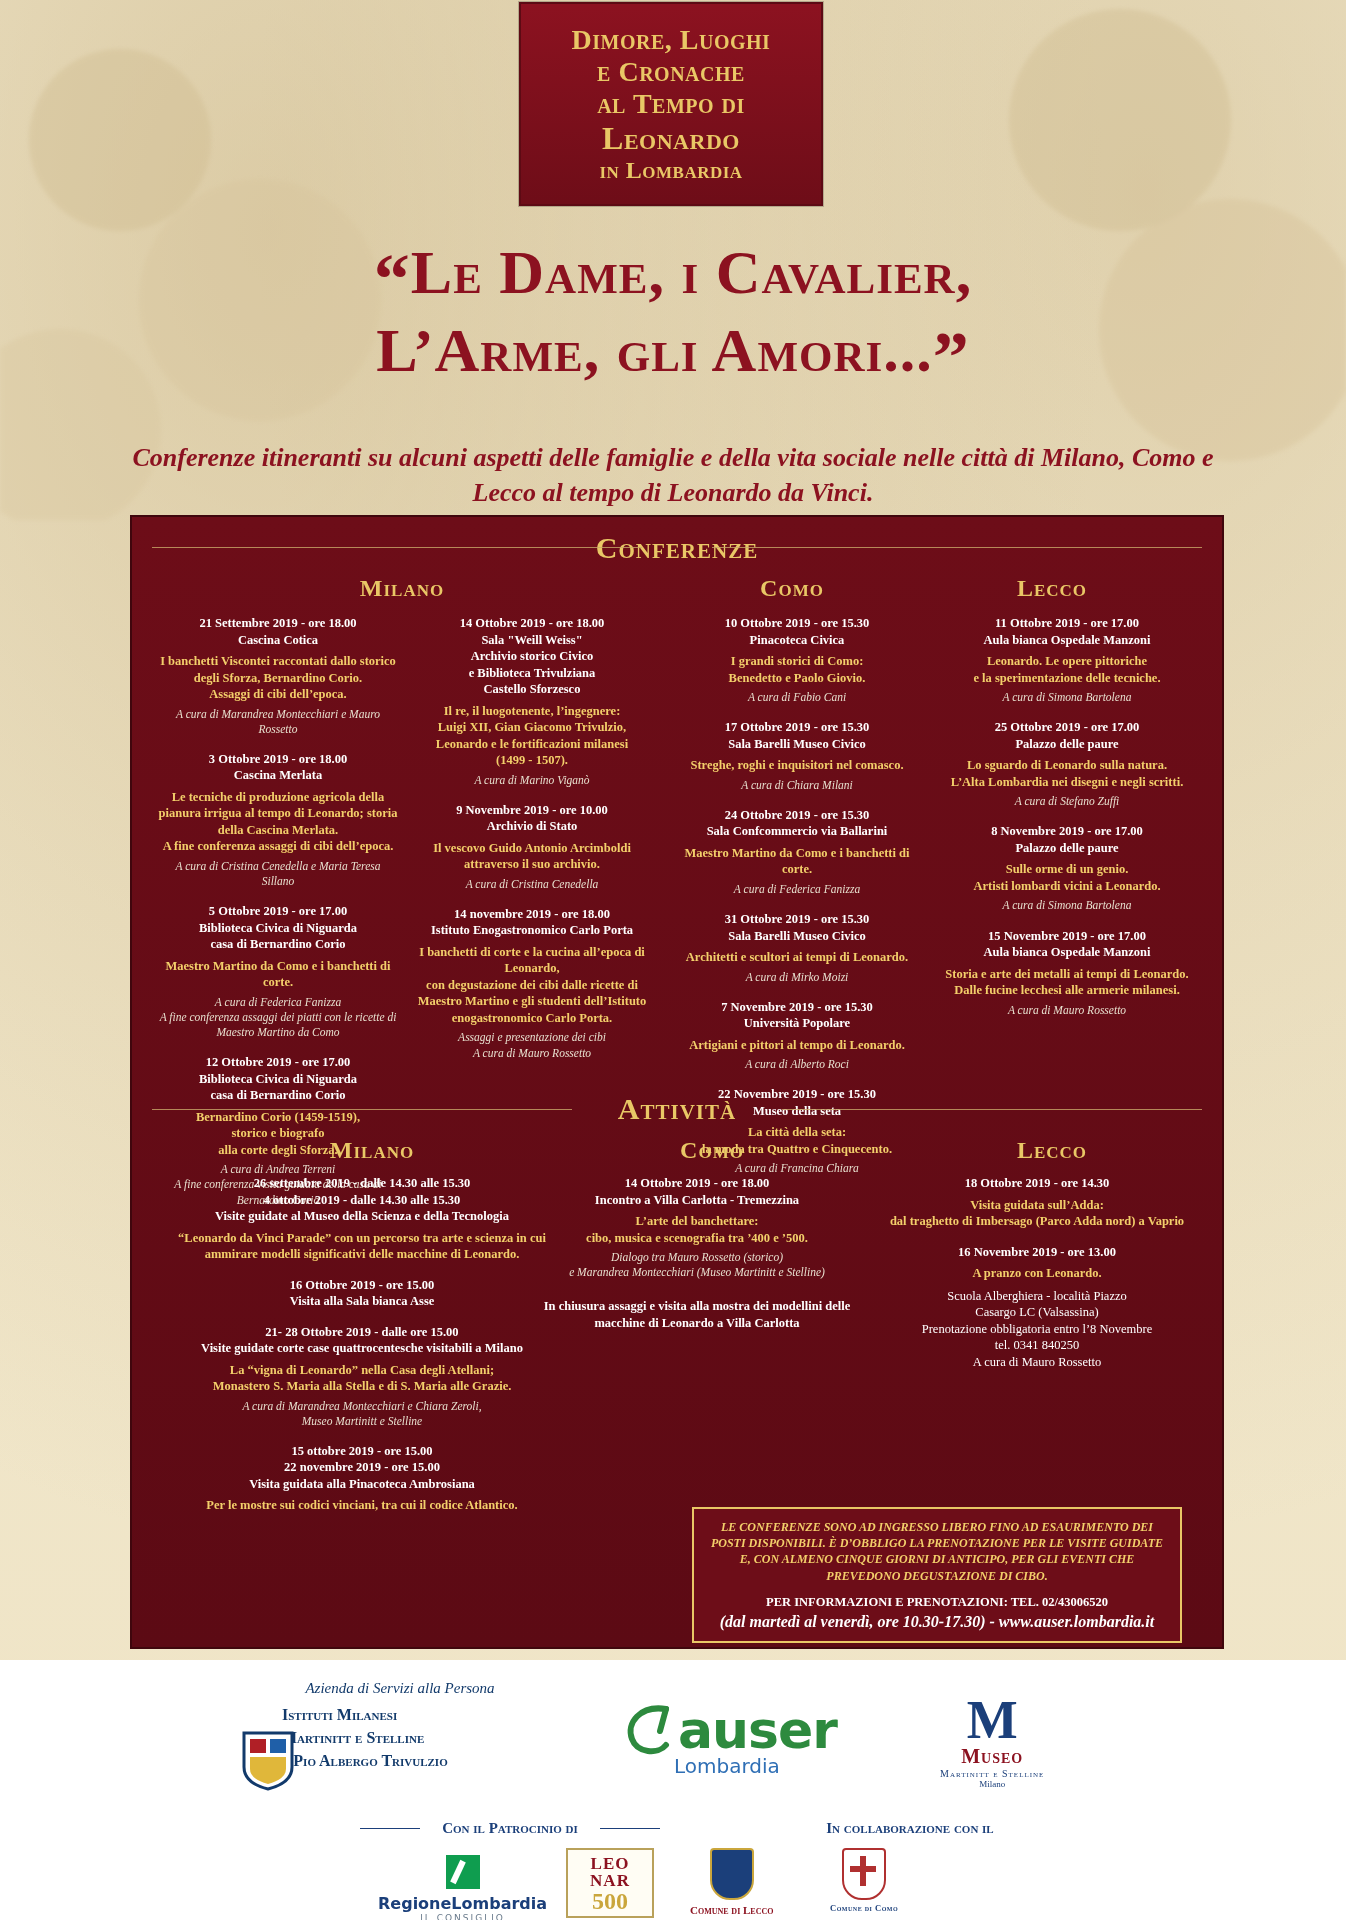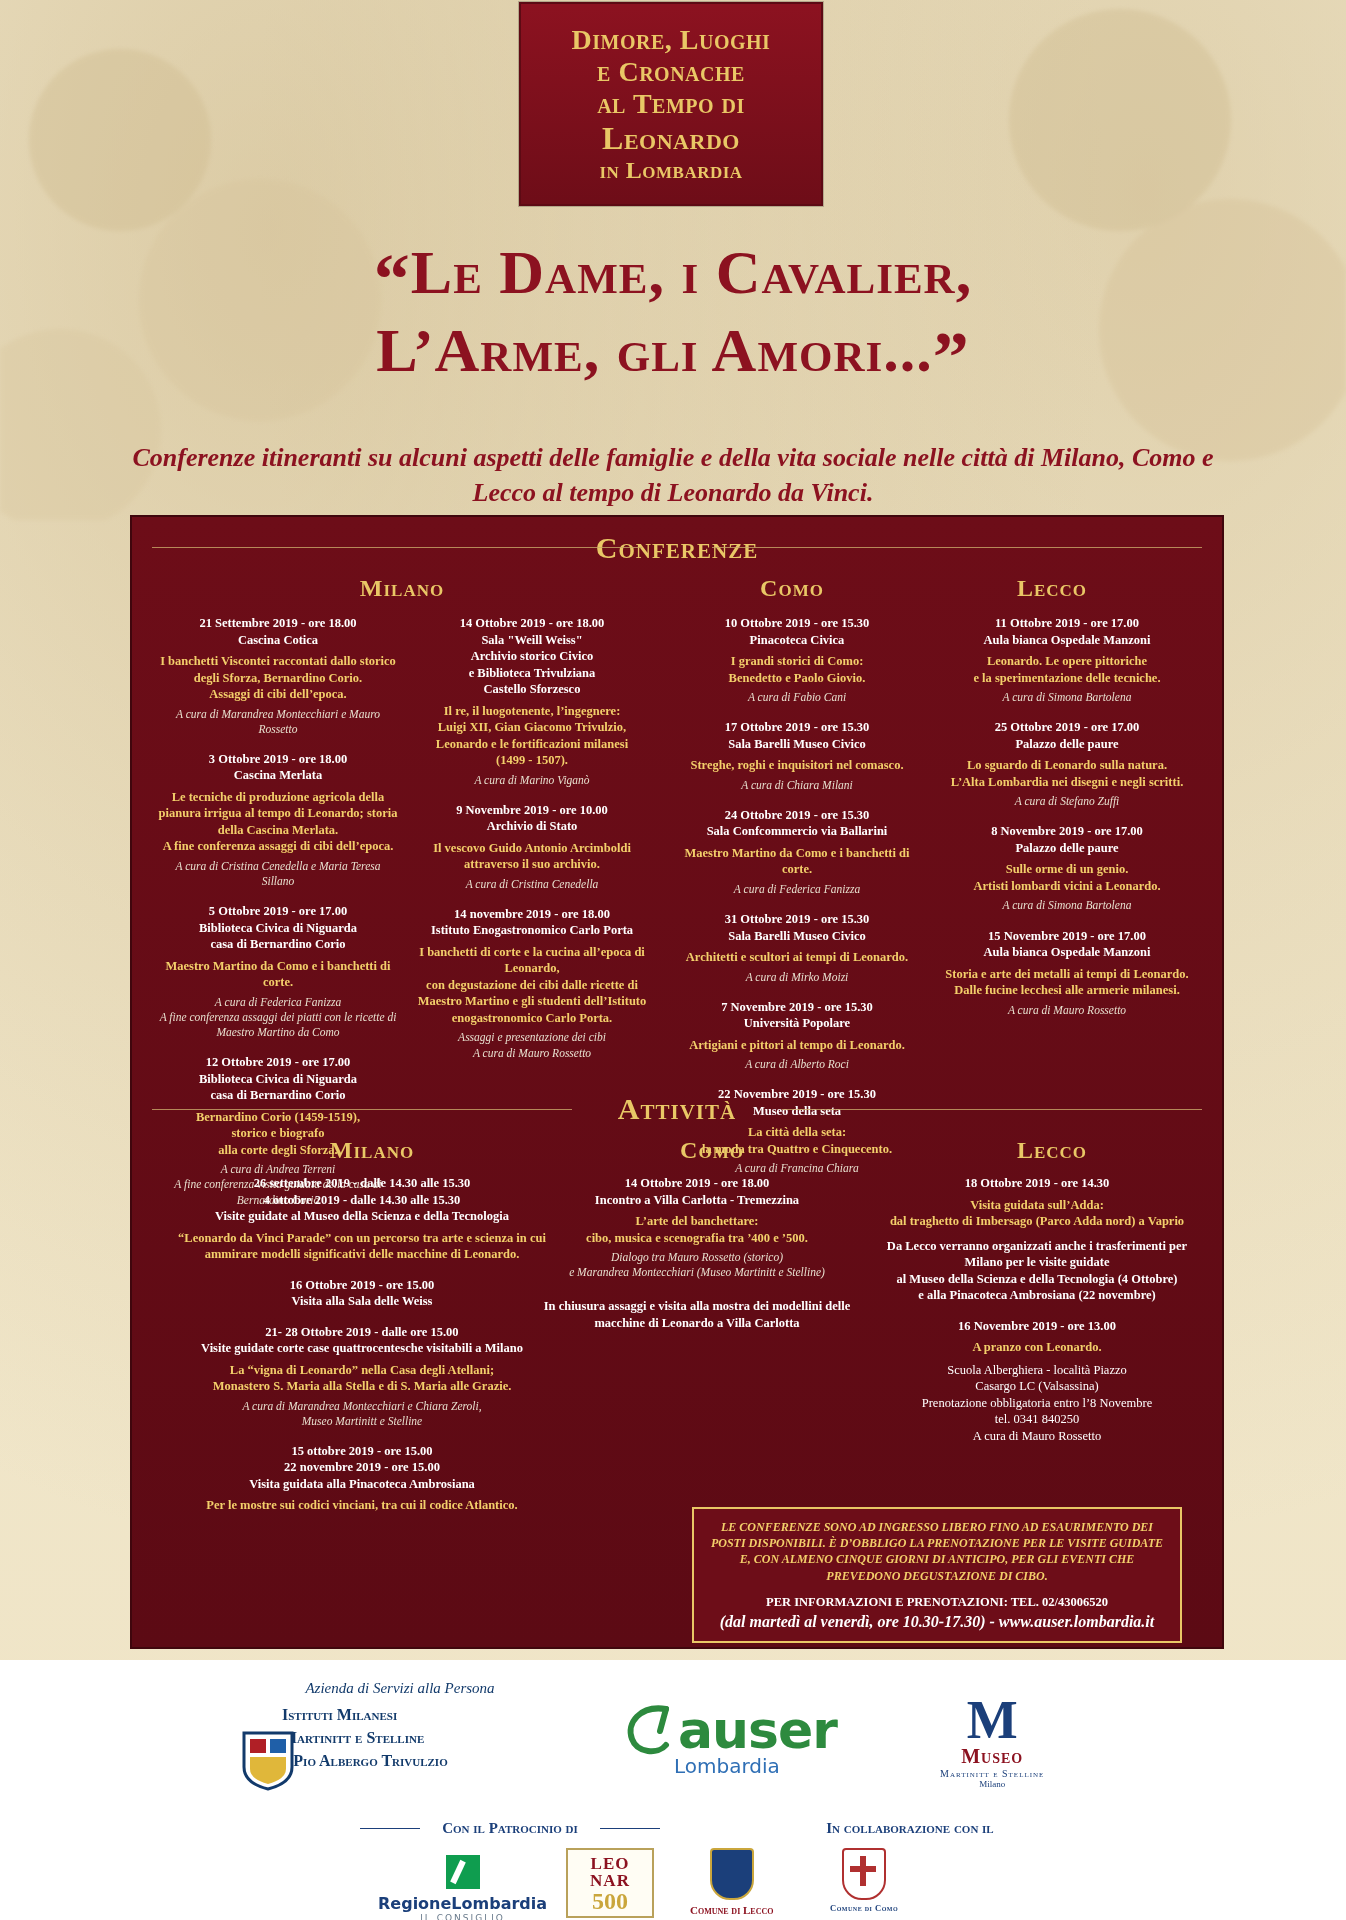--- a/index.html
+++ b/index.html
@@ -307,21 +307,21 @@
 
       <div class="col" style="left:20px;top:658px;width:420px;">
         <div class="ev">
           <div class="when" style="white-space:pre-line">26 settembre 2019 - dalle 14.30 alle 15.30
 4 ottobre 2019 - dalle 14.30 alle 15.30</div>
           <div class="place">Visite guidate al Museo della Scienza e della Tecnologia</div>
           <div class="topic">“Leonardo da Vinci Parade” con un percorso tra arte e scienza in cui ammirare modelli significativi delle macchine di Leonardo.</div>
         </div>
         <div class="ev">
           <div class="when">16 Ottobre 2019 - ore 15.00</div>
-          <div class="place">Visita alla Sala delle Weiss</div>
+          <div class="place">Visita alla Sala bianca Asse</div>
         </div>
         <div class="ev">
           <div class="when">21- 28 Ottobre 2019 - dalle ore 15.00</div>
           <div class="place">Visite guidate corte case quattrocentesche visitabili a Milano</div>
           <div class="topic" style="white-space:pre-line">La “vigna di Leonardo” nella Casa degli Atellani;
 Monastero S. Maria alla Stella e di S. Maria alle Grazie.</div>
           <div class="cura" style="white-space:pre-line">A cura di Marandrea Montecchiari e Chiara Zeroli,
 Museo Martinitt e Stelline</div>
         </div>
         <div class="ev">
@@ -344,23 +344,20 @@
         <div class="ev" style="margin-top:18px;">
           <div class="place">In chiusura assaggi e visita alla mostra dei modellini delle macchine di Leonardo a Villa Carlotta</div>
         </div>
       </div>
 
       <div class="col" style="left:740px;top:658px;width:330px;">
         <div class="ev">
           <div class="when">18 Ottobre 2019 - ore 14.30</div>
           <div class="topic" style="white-space:pre-line">Visita guidata sull’Adda:
 dal traghetto di Imbersago (Parco Adda nord) a Vaprio</div>
-          <div class="place" style="white-space:pre-line;margin-top:8px;">Da Lecco verranno organizzati anche i trasferimenti per Milano per le visite guidate
-al Museo della Scienza e della Tecnologia (4 Ottobre)
-e alla Pinacoteca Ambrosiana (22 novembre)</div>
         </div>
         <div class="ev">
           <div class="when">16 Novembre 2019 - ore 13.00</div>
           <div class="topic">A pranzo con Leonardo.</div>
           <div class="place" style="white-space:pre-line;margin-top:6px;font-weight:normal;">Scuola Alberghiera - località Piazzo
 Casargo LC (Valsassina)
 Prenotazione obbligatoria entro l’8 Novembre
 tel. 0341 840250
 A cura di Mauro Rossetto</div>
         </div>

